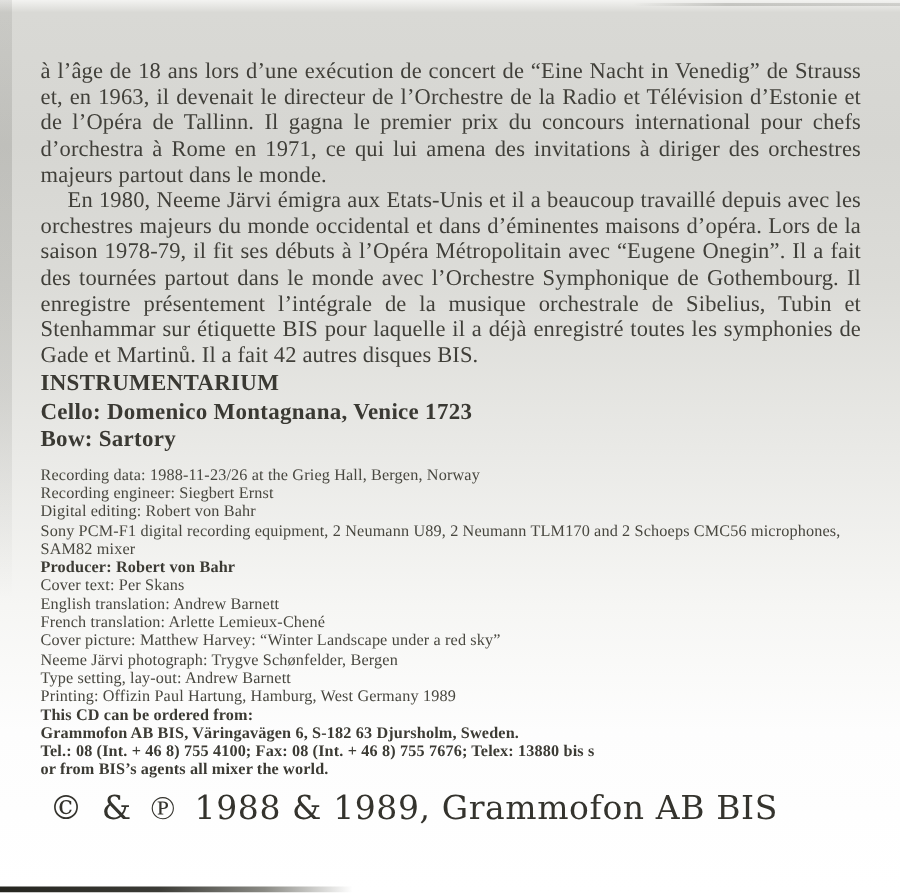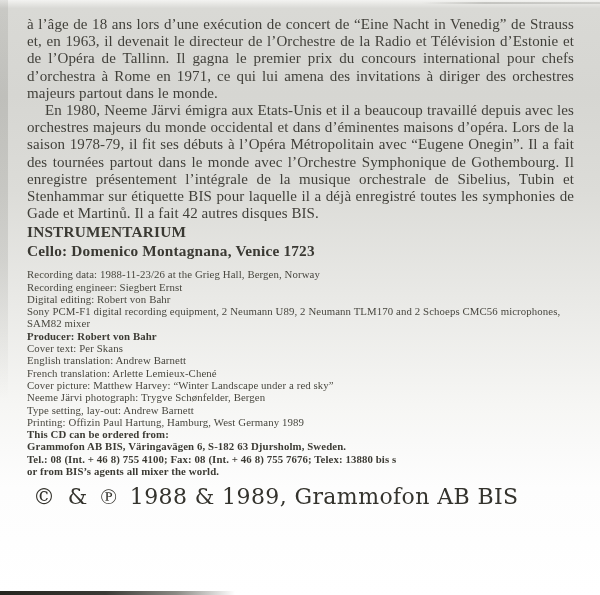--- a/index.html
+++ b/index.html
@@ -36,21 +36,21 @@
     pointer-events:none;
   }
   .scan-bottom-edge{
     position:absolute;bottom:0;left:0;width:235px;height:4px;
     background:linear-gradient(to right,
       #25251f 0%, #3b3b36 45%, #8a8a84 75%, rgba(138,138,132,0) 100%);
     pointer-events:none;
   }
   .content{
     position:relative;
-    padding:16px 26px 0 27px;
+    padding:40px 26px 0 27px;
   }
   .bio{
     color:#403f39;
     font-size:15px;
     line-height:17.2px;
     text-align:justify;
     letter-spacing:0.1px;
   }
   .bio p{margin:0;}
   .bio p.indent{text-indent:18px;}
@@ -91,20 +91,21 @@
   <div class="content">
 
     <div class="bio">
       <p>à l’âge de 18 ans lors d’une exécution de concert de “Eine Nacht in Venedig” de Strauss et, en 1963, il devenait le directeur de l’Orchestre de la Radio et Télévision d’Estonie et de l’Opéra de Tallinn. Il gagna le premier prix du concours international pour chefs d’orchestra à Rome en 1971, ce qui lui amena des invitations à diriger des orchestres majeurs partout dans le monde.</p>
       <p class="indent">En 1980, Neeme Järvi émigra aux Etats-Unis et il a beaucoup travaillé depuis avec les orchestres majeurs du monde occidental et dans d’éminentes maisons d’opéra. Lors de la saison 1978-79, il fit ses débuts à l’Opéra Métropolitain avec “Eugene Onegin”. Il a fait des tournées partout dans le monde avec l’Orchestre Symphonique de Gothembourg. Il enregistre présentement l’intégrale de la musique orchestrale de Sibelius, Tubin et Stenhammar sur étiquette BIS pour laquelle il a déjà enregistré toutes les symphonies de Gade et Martinů. Il a fait 42 autres disques BIS.</p>
     </div>
 
     <div class="instrumentarium">
       <div>INSTRUMENTARIUM</div>
       <div>Cello: Domenico Montagnana, Venice 1723</div>
+      <div>Bow: Sartory</div>
     </div>
 
     <div class="credits">
       <div>Recording data: 1988-11-23/26 at the Grieg Hall, Bergen, Norway</div>
       <div>Recording engineer: Siegbert Ernst</div>
       <div>Digital editing: Robert von Bahr</div>
       <div>Sony PCM-F1 digital recording equipment, 2 Neumann U89, 2 Neumann TLM170 and 2 Schoeps CMC56 microphones, SAM82 mixer</div>
       <div class="bold">Producer: Robert von Bahr</div>
       <div>Cover text: Per Skans</div>
       <div>English translation: Andrew Barnett</div>

